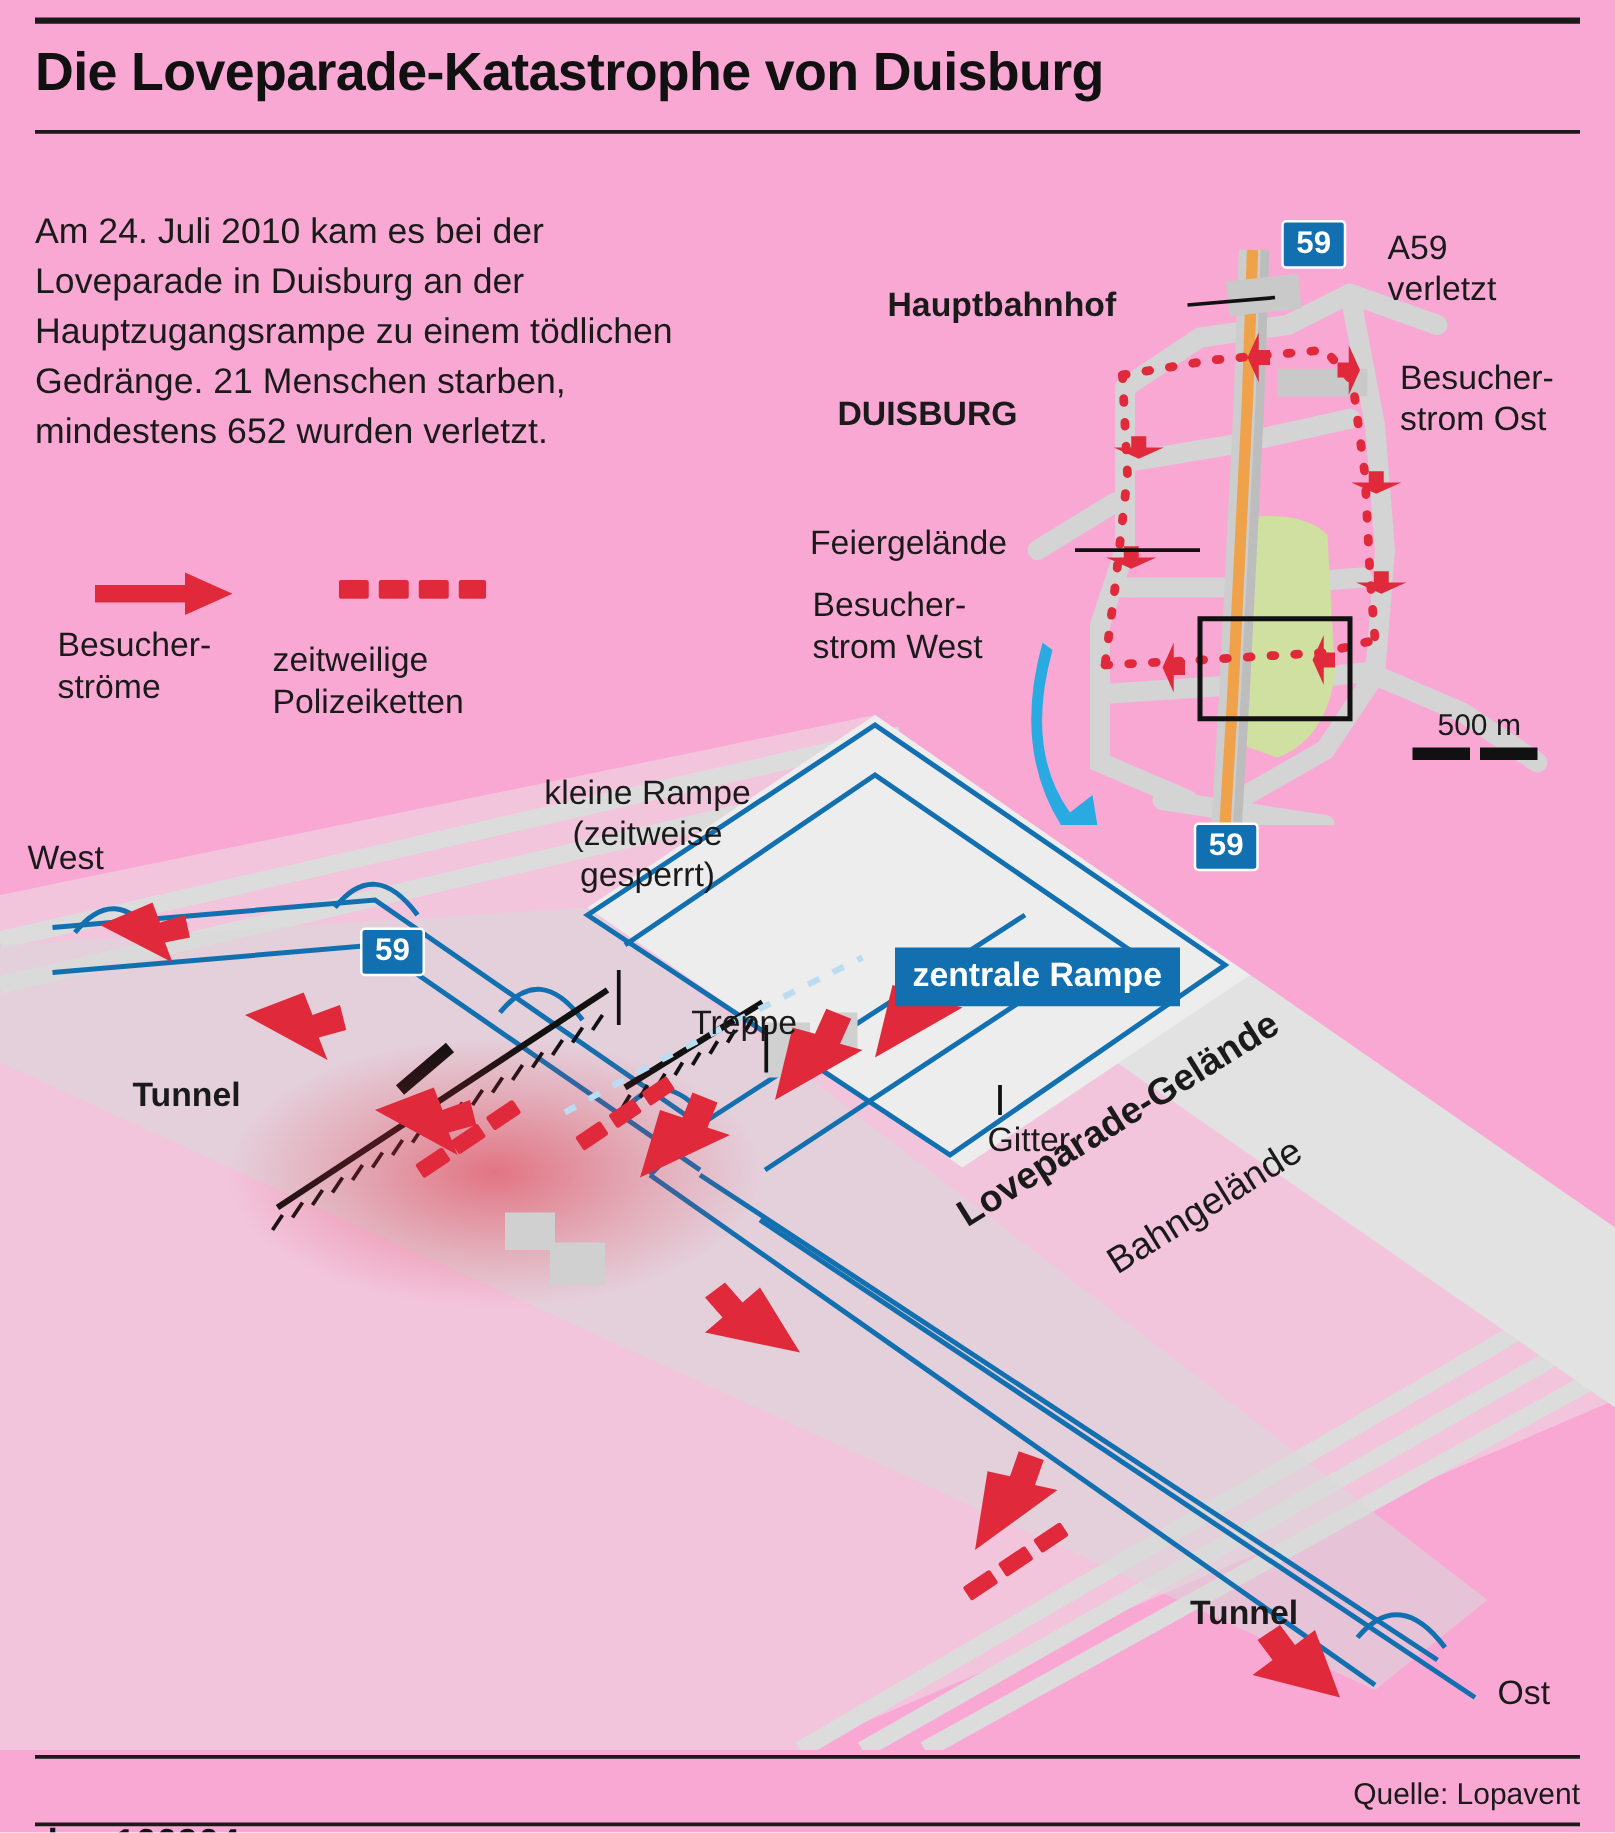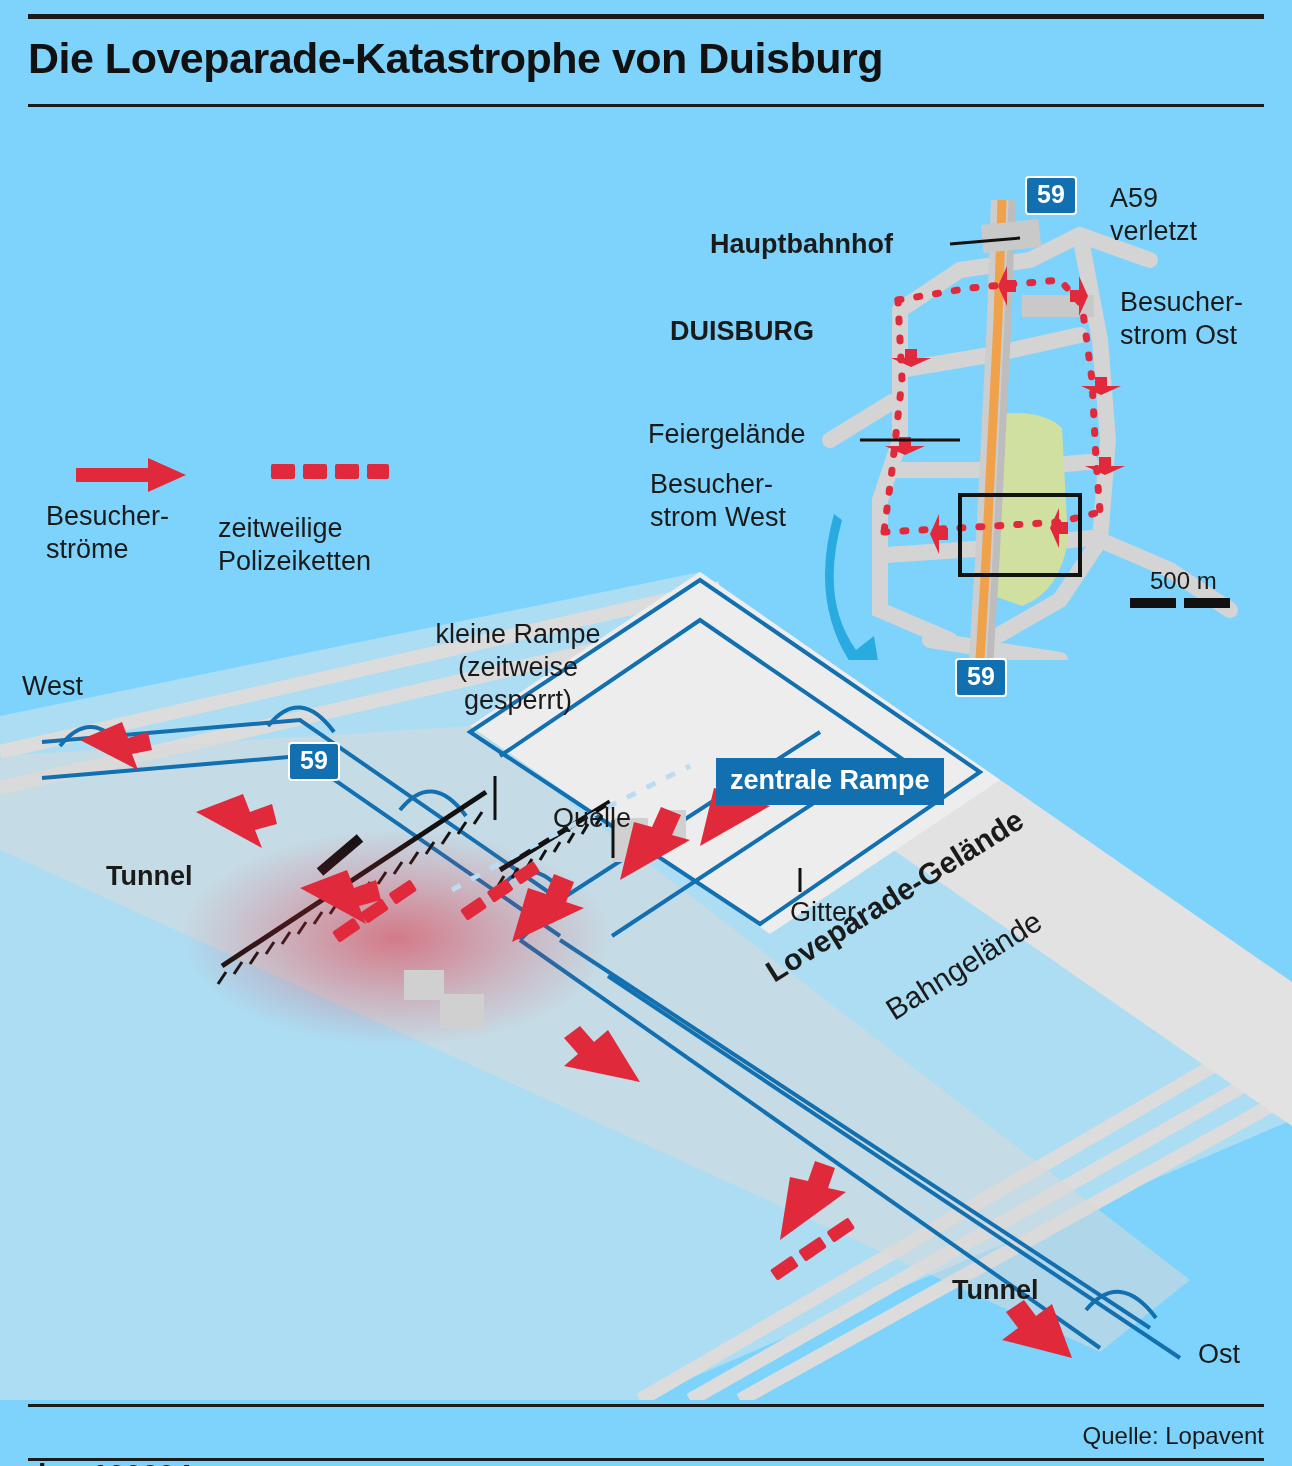--- a/index.html
+++ b/index.html
@@ -9,21 +9,21 @@
   }
   body {
     font-family: "Liberation Sans", sans-serif;
     color: #1a1a1a;
   }
   #page {
     position: relative;
     width: 1292px;
     height: 1466px;
     overflow: hidden;
-    background: #7dd3fc;
+    background: #f9a8d4;
   }
 
   
   #top-rule {
     position: absolute;
     left: 28px;
     top: 14px;
     width: 1236px;
     height: 5px;
     background: #1a1a1a;
@@ -190,20 +190,21 @@
 </style>
 </head>
 <body>
 
 <div id="page">
 
   <div id="top-rule"></div>
   <div id="headline">Die Loveparade-Katastrophe von Duisburg</div>
   <div id="header-rule"></div>
 
+  <div id="intro">Am 24. Juli 2010 kam es bei der Loveparade in Duisburg an der Hauptzugangsrampe zu einem tödlichen Gedränge. 21 Menschen starben, mindestens 652 wurden verletzt.</div>
 
   <div id="legend">
     <div class="legend-symbols">
       <span class="legend-arrow">
         <svg width="110" height="34" viewBox="0 0 110 34">
           <path d="M0 10 H72 V0 L110 17 L72 34 V24 H0 Z" fill="#e02a3c"></path>
         </svg>
       </span>
       <span class="legend-dashes">
         <svg width="118" height="18" viewBox="0 0 118 18">
@@ -431,21 +432,21 @@
 
     
     <div class="lbl" style="left:22px; top:150px;">West</div>
     <div class="lbl" style="left:1198px; top:818px;">Ost</div>
     <div class="lbl bold" style="left:106px; top:340px;">Tunnel</div>
     <div class="lbl bold" style="left:952px; top:754px;">Tunnel</div>
     <div class="shield" style="left:288px; top:222px;">59</div>
     <div class="lbl" style="left:398px; top:98px; text-align:center; width:240px;">kleine Rampe
 (zeitweise
 gesperrt)</div>
-    <div class="lbl" style="left:553px; top:282px;">Quelle</div>
+    <div class="lbl" style="left:553px; top:282px;">Treppe</div>
     <div class="lbl" style="left:790px; top:376px;">Gitter</div>
     <div class="tag blue" style="left:716px; top:238px;">zentrale Rampe</div>
     <div class="rot" style="left:760px; top:440px; transform: rotate(-32deg);">Loveparade-Gelände</div>
     <div class="rot normal" style="left:880px; top:478px; transform: rotate(-32deg);">Bahngelände</div>
   </div>
 
   <div id="footer-rule"></div>
   <div id="footer-credit">dpa•100904</div>
   <div id="footer-source">Quelle: Lopavent</div>
   <div id="footer-bottom-rule"></div>

